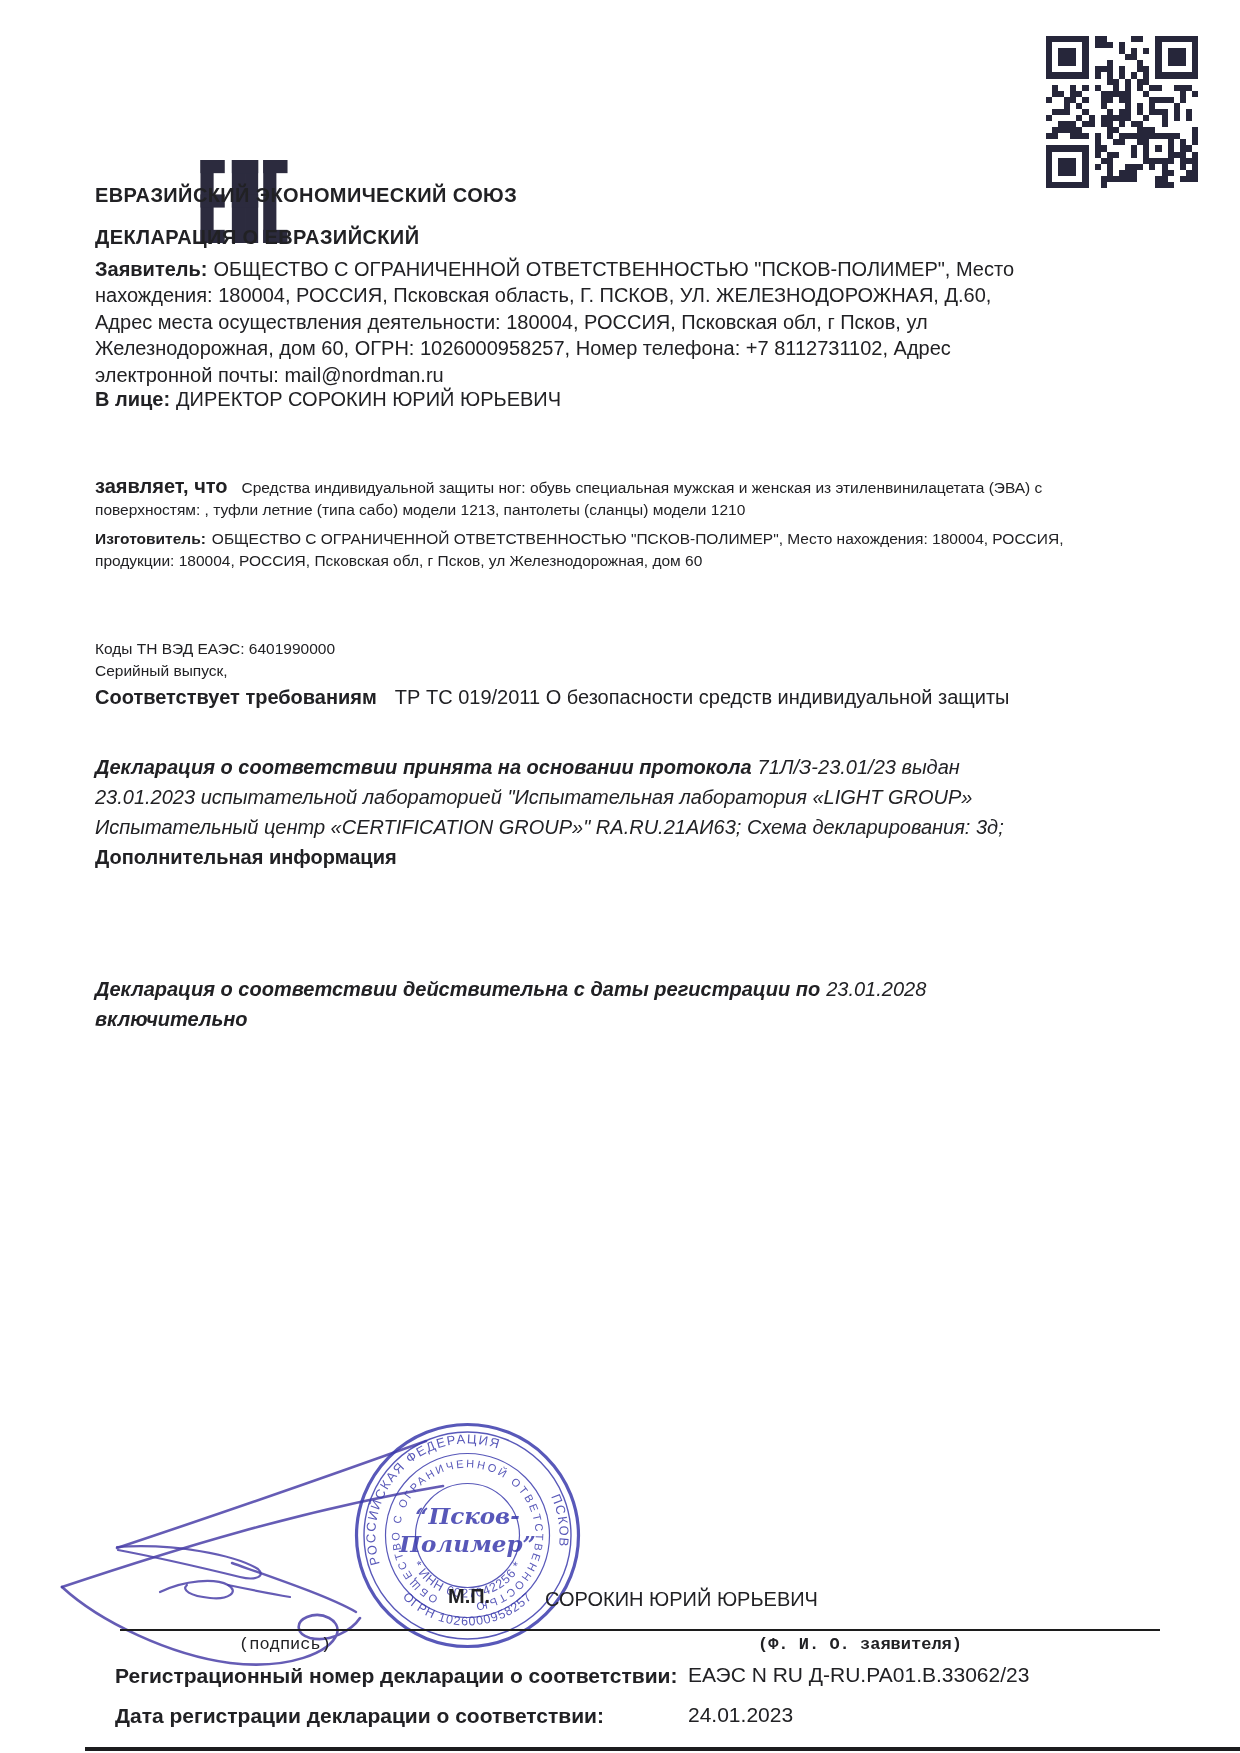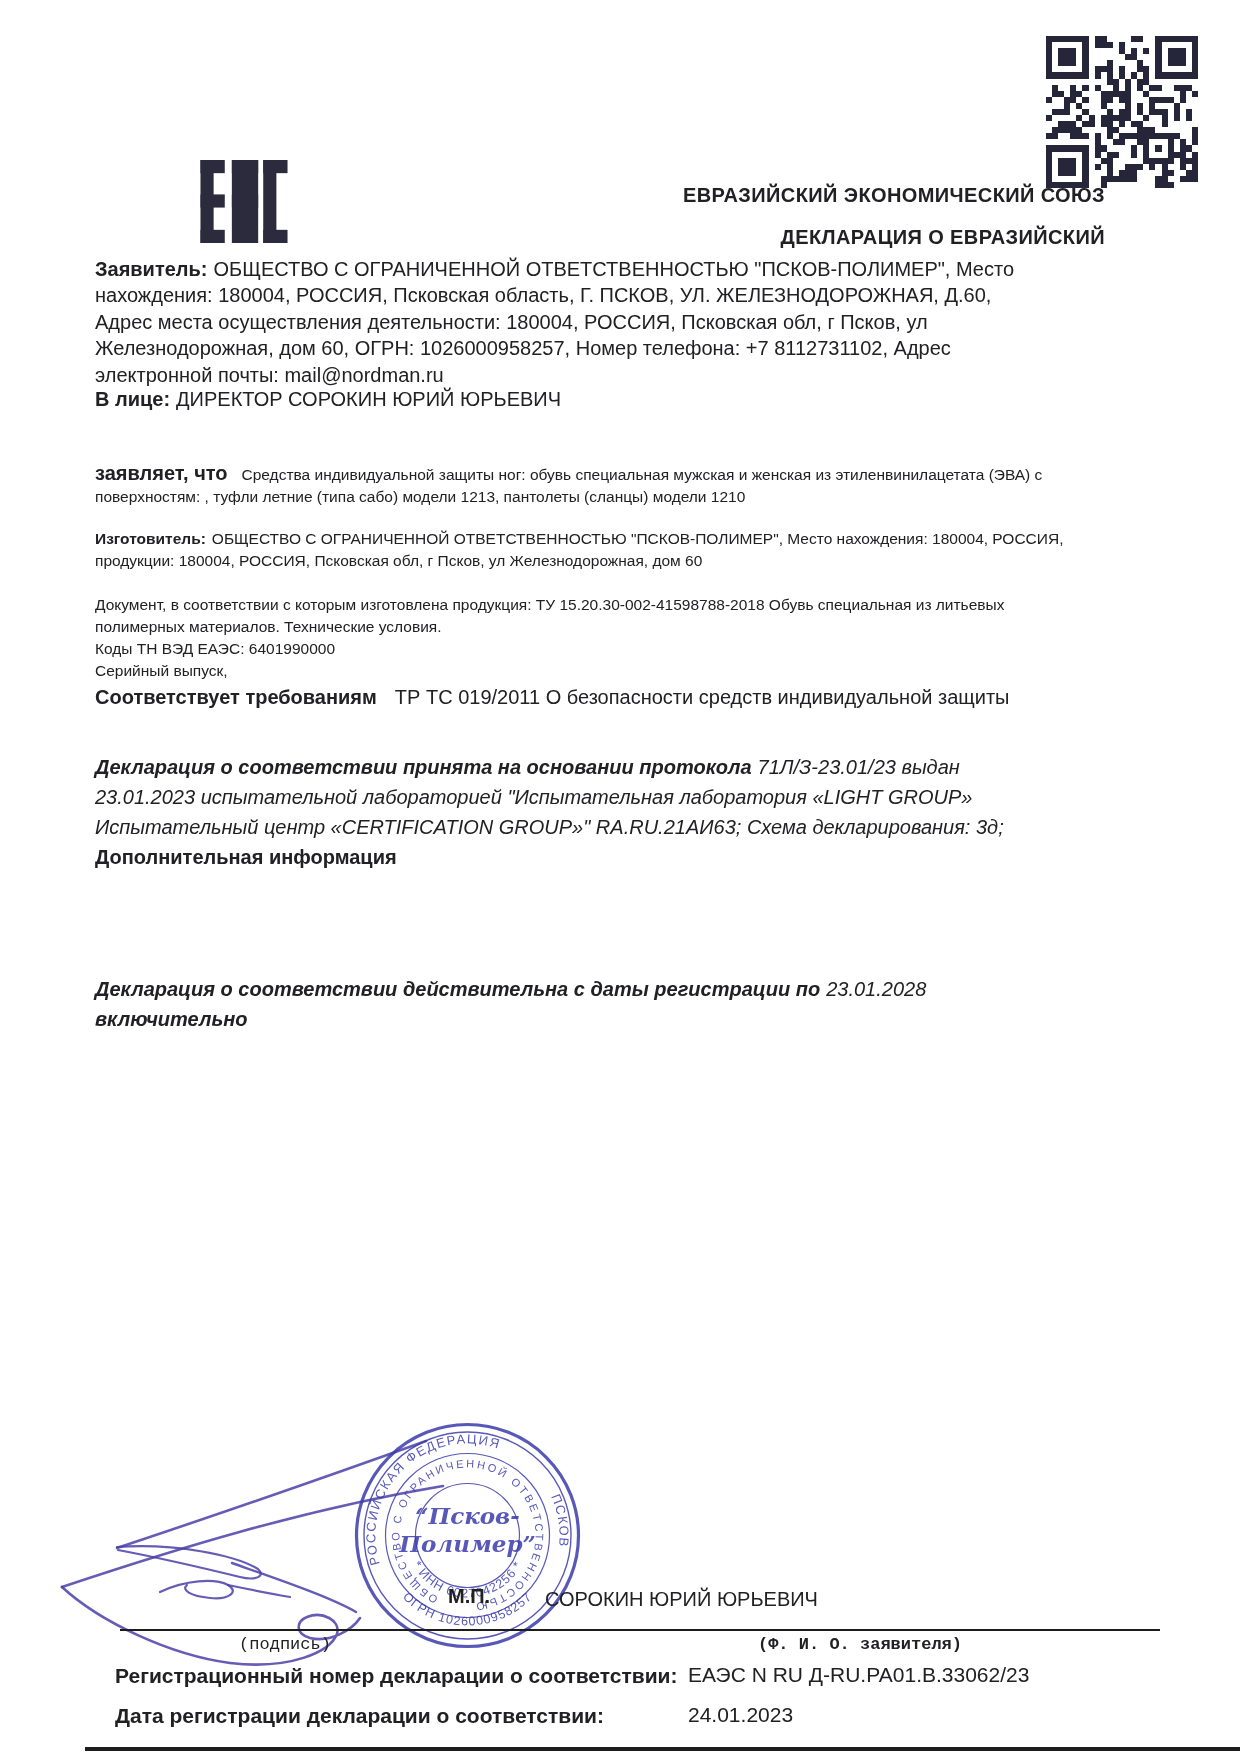--- a/index.html
+++ b/index.html
@@ -3,21 +3,21 @@
 <meta charset="utf-8">
 <style>
   html,body{margin:0;padding:0;background:#9a9a9a;}
   .page{position:relative;width:1240px;height:1753px;background:#ffffff;
         font-family:"Liberation Sans",sans-serif;color:#212124;overflow:hidden;margin:0 auto;}
   .abs{position:absolute;}
   .b{font-weight:bold;}
   .t20{font-size:20px;line-height:26.4px;}
   .t20c{font-size:20px;line-height:30px;font-style:italic;}
   .small{font-size:15.5px;line-height:22px;}
-  .title{font-size:20px;font-weight:bold;letter-spacing:.4px;text-align:right;width:1010px;left:95px;}
+  .title{font-size:20px;font-weight:bold;letter-spacing:.4px;text-align:left;width:1010px;left:95px;}
   .lbl{font-weight:bold;margin-right:6px;}
   .dlabel{font-weight:bold;font-size:20px;margin-right:14px;line-height:22px;}
   .gapr{margin-right:18px;}
   .colL{left:95px;width:1062px;}
   .sigline{height:2px;background:#1c1c1c;}
   .underlabel{font-size:17px;text-align:center;font-family:Liberation Mono, monospace;}
   .regbold{font-size:21px;font-weight:bold;}
   .regval{font-size:21px;}
   svg{display:block;}
 </style>
@@ -361,34 +361,30 @@
     <div>нахождения: 180004, РОССИЯ,  Псковская область, Г. ПСКОВ, УЛ. ЖЕЛЕЗНОДОРОЖНАЯ, Д.60,</div>
     <div>Адрес места осуществления деятельности: 180004, РОССИЯ, Псковская обл, г Псков, ул</div>
     <div>Железнодорожная, дом 60, ОГРН: 1026000958257, Номер телефона: +7 8112731102, Адрес</div>
     <div>электронной почты: mail@nordman.ru</div>
   </div>
 
   <div class="abs colL t20" style="top:386px">
     <span class="lbl">В лице:</span><span>ДИРЕКТОР СОРОКИН ЮРИЙ ЮРЬЕВИЧ</span>
   </div>
 
-  <div class="abs colL small" style="top:462px">
+  <div class="abs colL small" style="top:475px">
     <div><span class="dlabel">заявляет, что</span><span>Средства индивидуальной защиты ног: обувь специальная мужская и женская из этиленвинилацетата (ЭВА) с</span></div>
     <div>поверхностям: , туфли летние (типа сабо) модели 1213, пантолеты (сланцы) модели 1210</div>
   </div>
 
   <div class="abs colL small" style="top:528px">
     <div><span class="lbl">Изготовитель:</span><span>ОБЩЕСТВО С ОГРАНИЧЕННОЙ ОТВЕТСТВЕННОСТЬЮ "ПСКОВ-ПОЛИМЕР", Место нахождения: 180004, РОССИЯ,</span></div>
     <div>продукции: 180004, РОССИЯ, Псковская обл, г Псков, ул Железнодорожная, дом 60</div>
   </div>
 
-  <div class="abs colL small" style="top:594px">
-    <div>Документ, в соответствии с которым изготовлена продукция: ТУ 15.20.30-002-41598788-2018 Обувь специальная из литьевых</div>
-    <div>полимерных материалов. Технические условия.</div>
-  </div>
 
   <div class="abs colL small" style="top:638px">Коды ТН ВЭД ЕАЭС: 6401990000</div>
   <div class="abs colL small" style="top:660px">Серийный выпуск,</div>
 
   <div class="abs colL t20" style="top:684px">
     <span class="b gapr">Соответствует требованиям</span><span>ТР ТС 019/2011 О безопасности средств индивидуальной защиты</span>
   </div>
 
   <div class="abs colL t20c" style="top:752px">
     <div><span class="lbl">Декларация о соответствии принята на основании протокола</span><span>71Л/З-23.01/23 выдан</span></div>

